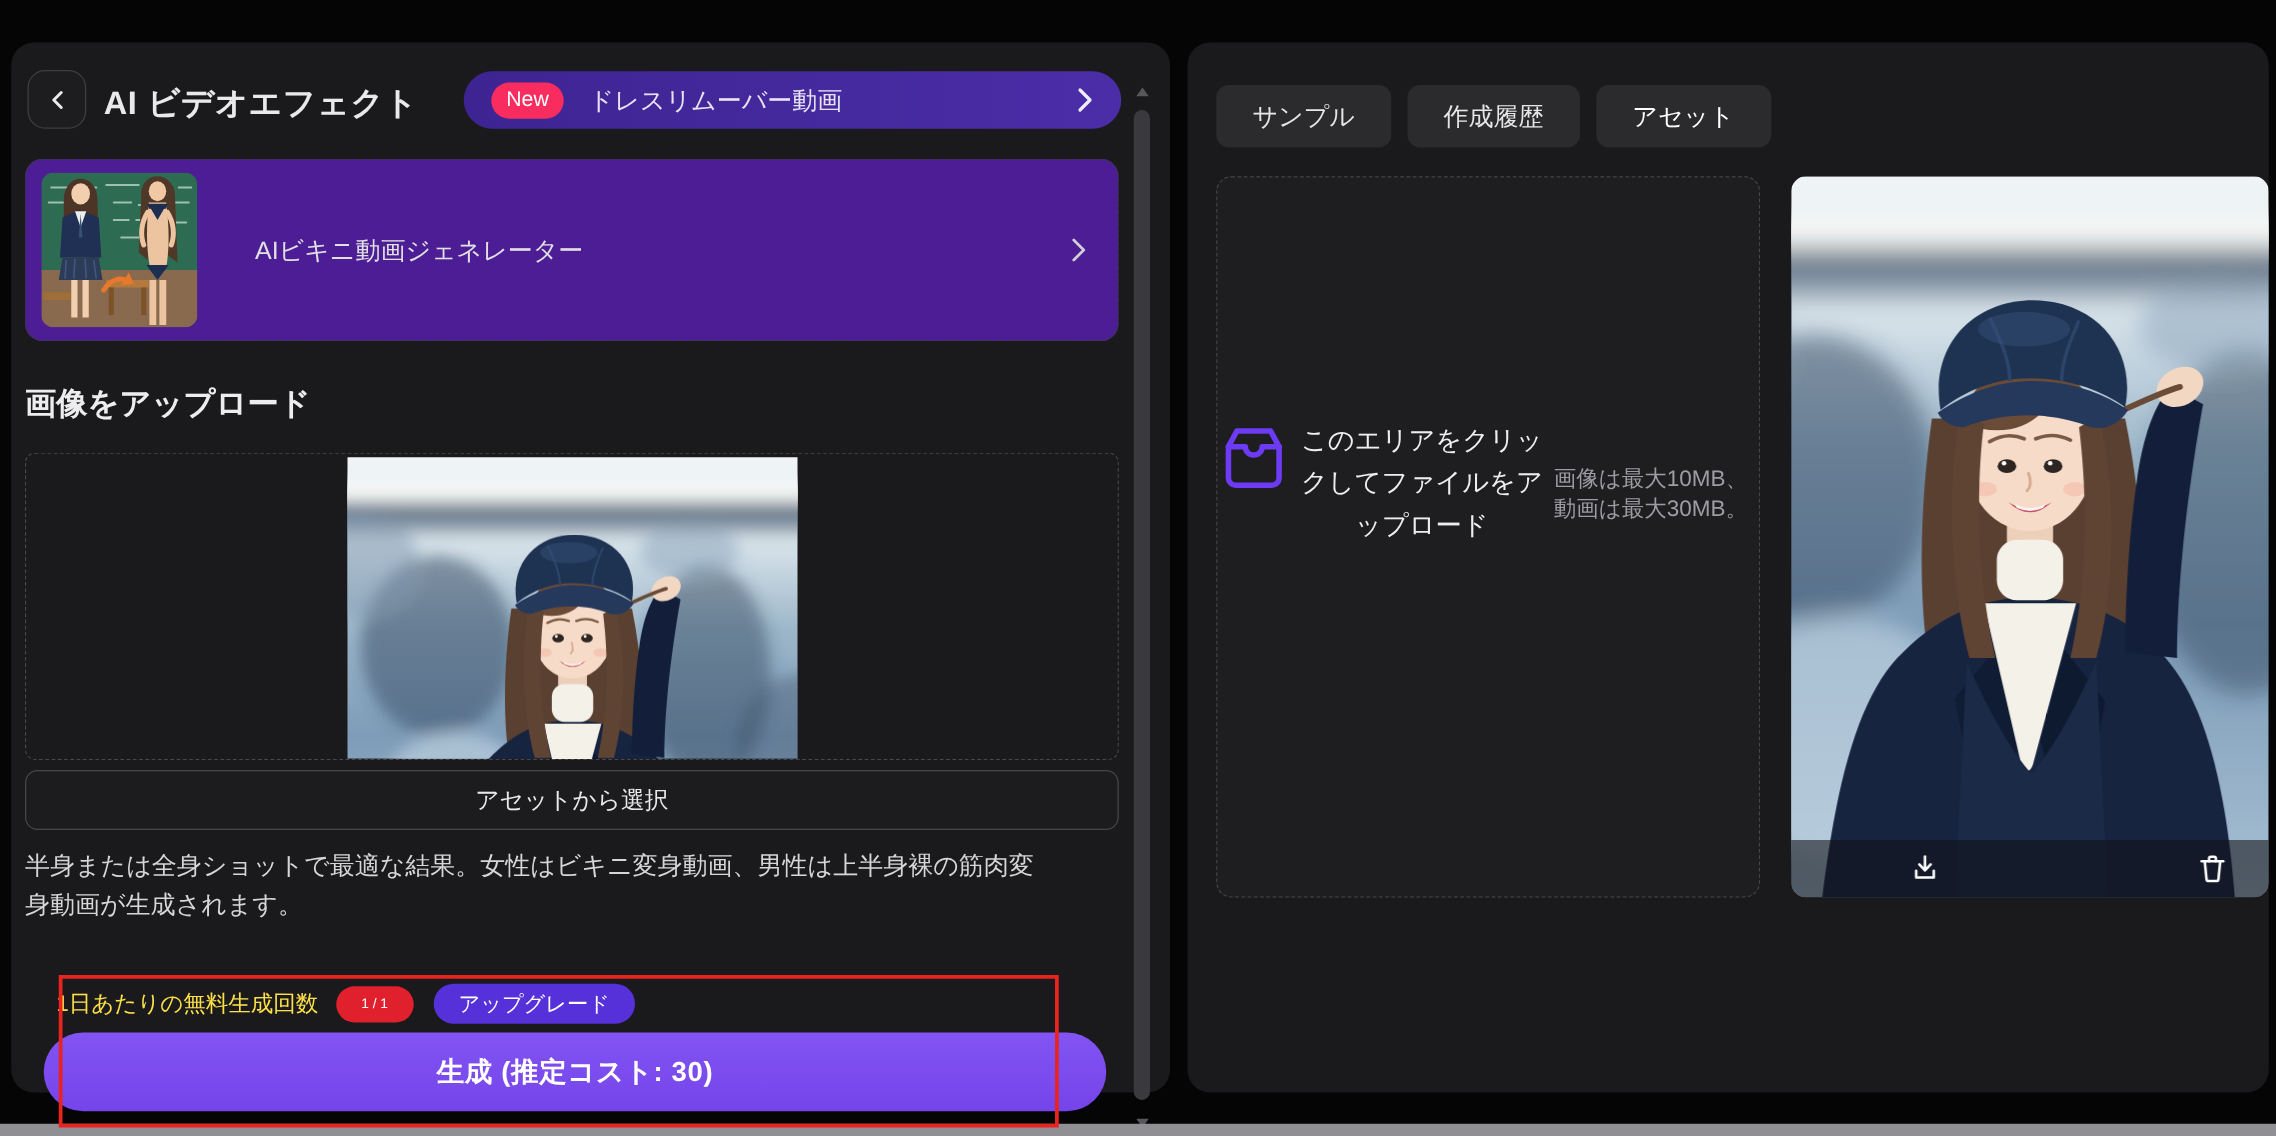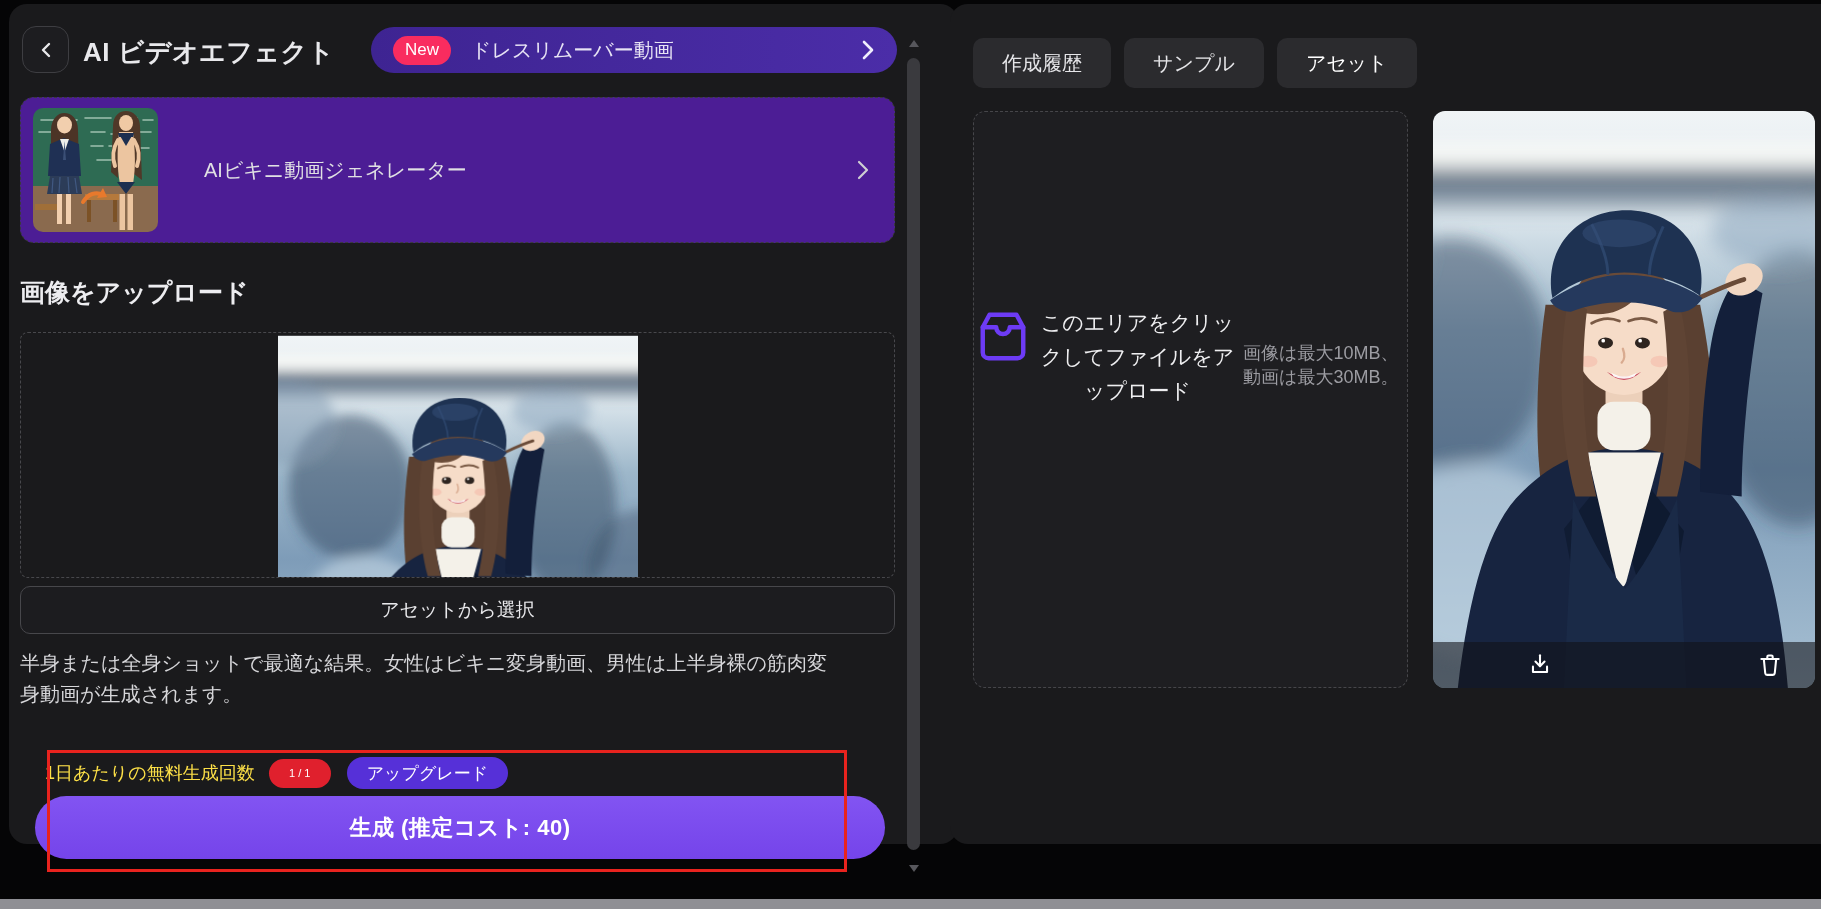--- a/index.html
+++ b/index.html
@@ -1,21 +1,21 @@
 <!DOCTYPE html>
 <html><head>
 <meta charset="utf-8">
 <style>
   html,body{margin:0;padding:0;background:#050506;}
   body{
     position:relative;width:1821px;height:909px;overflow:hidden;
     font-family:"Liberation Sans","DejaVu Sans",sans-serif;
     -webkit-font-smoothing:antialiased;color:#e8e8ea;
   }
-  .panel{position:absolute;top:4px;height:840px;background:#1a1a1c;border-radius:18px;padding-left:22px;}
+  .panel{position:absolute;top:34px;height:840px;background:#1a1a1c;border-radius:18px;}
   #left-panel{left:9px;width:927px;}
   #right-panel{left:950px;width:865px;overflow:hidden;}
 
   
   .back-btn{
     position:absolute;left:13px;top:22px;width:45px;height:45px;border-radius:14px;
     border:1.5px solid #3e3e42;background:#1d1d20;display:flex;align-items:center;justify-content:center;cursor:pointer;
   }
   .page-title{position:absolute;left:74px;top:31px;font-size:26px;font-weight:700;color:#e9e9ec;letter-spacing:.5px;}
   .banner{
@@ -266,36 +266,36 @@
   <button class="select-assets-btn">アセットから選択</button>
 
   <div class="description">半身または全身ショットで最適な結果。女性はビキニ変身動画、男性は上半身裸の筋肉変身動画が生成されます。</div>
 
   <div class="free-row">
     <span class="free-label">1日あたりの無料生成回数</span>
     <span class="quota-pill">1 / 1</span>
     <button class="upgrade-pill">アップグレード</button>
   </div>
 
-  <button class="generate-btn">生成 (推定コスト: 40)</button>
+  <button class="generate-btn">生成 (推定コスト: 30)</button>
 
   <div class="annotation-rect"></div>
 
   <div class="v-scrollbar">
     <div class="arr arr-up"></div>
     <div class="v-thumb"></div>
     <div class="arr arr-down"></div>
   </div>
 </div>
 
 <div class="panel" id="right-panel">
 
   <div class="tabs">
+    <div class="tab">サンプル</div>
     <div class="tab">作成履歴</div>
-    <div class="tab">サンプル</div>
     <div class="tab active">アセット</div>
   </div>
 
   <div class="dropzone">
     <span class="dropzone-icon">
       <svg width="58" height="54" viewBox="0 0 60 56" fill="none" stroke="#6d3bf5" stroke-width="4.6" stroke-linejoin="round" stroke-linecap="round">
         <path d="M9,19 L16,6 H44 L51,19 V45 a6,6 0 0 1 -6,6 H15 a6,6 0 0 1 -6,-6 Z"></path>
         <path d="M9,19 H23 a7,7 0 0 0 14,0 H51"></path>
       </svg>
     </span>

